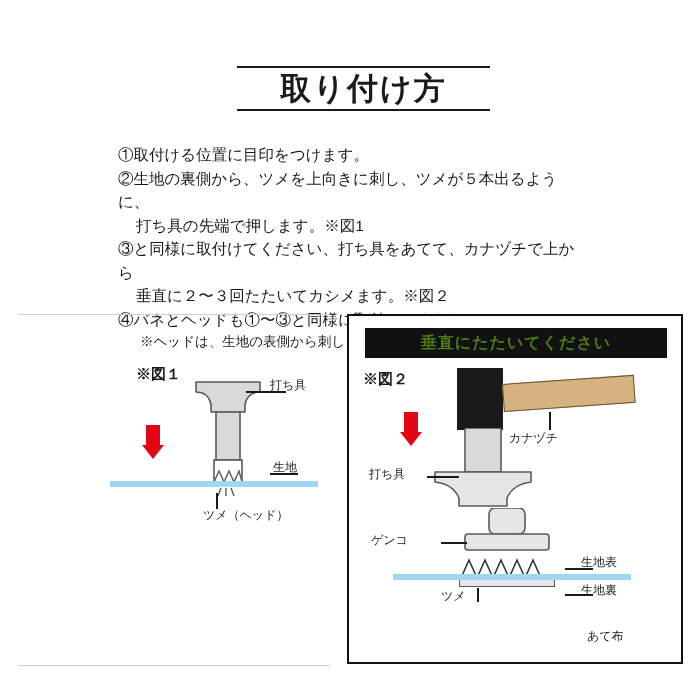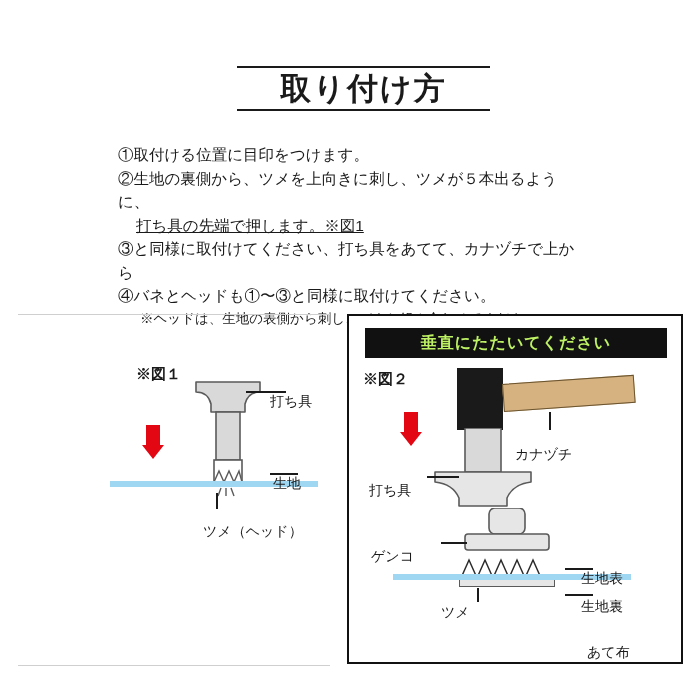--- a/index.html
+++ b/index.html
@@ -49,21 +49,20 @@
     top: 143px;
     width: 470px;
     font-size: 15.5px;
     line-height: 1.52;
   }
   .step {
     white-space: pre-wrap;
   }
   .step.indent {
     padding-left: 18px;
-    text-decoration: underline;
   }
   .step.note {
     font-size: 13.5px;
     padding-left: 22px;
     margin-top: 1px;
   }
 
   
   .fig1 {
     position: absolute;
@@ -91,21 +90,21 @@
     background: #fff;
     box-sizing: border-box;
   }
   .fig2-header {
     position: absolute;
     left: 16px;
     top: 12px;
     width: 302px;
     height: 30px;
     background: #111;
-    color: #bef264;
+    color: #4d7c0f;
     font-size: 16px;
     font-weight: bold;
     letter-spacing: 1px;
     display: flex;
     align-items: center;
     justify-content: center;
   }
   .fig2-label {
     position: absolute;
     left: 14px;
@@ -134,23 +133,22 @@
 
   
   .fabric {
     position: absolute;
     height: 6px;
     background: #9fd7f2;
   }
 
   .cap-text {
     position: absolute;
-    font-size: 14px;
+    font-size: 12px;
     white-space: nowrap;
-    margin-top: 16px;
   }
   .leader {
     position: absolute;
     background: #1a1a1a;
   }
 
   
   .part {
     position: absolute;
     background: #d9d9d9;
@@ -178,20 +176,21 @@
     <div class="title-rule"></div>
     <div class="title-text">取り付け方</div>
     <div class="title-rule"></div>
   </div>
 
   <div class="steps">
     <div class="step">①取付ける位置に目印をつけます。</div>
     <div class="step">②生地の裏側から、ツメを上向きに刺し、ツメが５本出るように、</div>
     <div class="step indent">打ち具の先端で押します。※図1</div>
     <div class="step">③と同様に取付けてください、打ち具をあてて、カナヅチで上から</div>
+    <div class="step indent">垂直に２〜３回たたいてカシメます。※図２</div>
     <div class="step">④バネとヘッドも①〜③と同様に取付けてください。</div>
     <div class="step note">※ヘッドは、生地の表側から刺し、バネと組み合わせてください。</div>
   </div>
 
   <div class="fig1">
 
     <div class="fig1-label">※図１</div>
 
     <div class="arrow-red" style="left:124px; top:110px;">
       <div class="shaft"></div>
@@ -231,21 +230,21 @@
     <div class="arrow-red" style="left:51px; top:96px;">
       <div class="shaft"></div>
       <div class="head"></div>
     </div>
 
     <div class="part-dark" style="left:108px; top:52px; width:46px; height:62px;"></div>
 
     <div class="part-wood" style="left:154px; top:68px; width:132px; height:28px; transform:rotate(-4deg); transform-origin:left center;"></div>
 
     <div class="leader" style="left:200px; top:96px; width:1.5px; height:18px;"></div>
-    <div class="cap-text" style="left:166px; top:114px;text-align:center;">カナヅチ</div>
+    <div class="cap-text" style="left:160px; top:114px;text-align:center;">カナヅチ</div>
 
     <svg width="160" height="90" style="position:absolute; left:78px; top:112px;">
       <rect x="38" y="0" width="36" height="44" fill="#d9d9d9" stroke="#5a5a5a" stroke-width="1.6"></rect>
       <path d="M8,44 L104,44 L104,54 Q86,56 80,70 L80,78 L32,78 L32,70 Q26,56 8,54 Z" fill="#e6e6e6" stroke="#5a5a5a" stroke-width="1.6" stroke-linejoin="round"></path>
     </svg>
 
     <div class="leader" style="left:78px; top:160px; width:32px; height:1.5px;"></div>
     <div class="cap-text" style="left:20px; top:150px;">打ち具</div>
 
     <svg width="120" height="64" style="position:absolute; left:100px; top:192px;">

